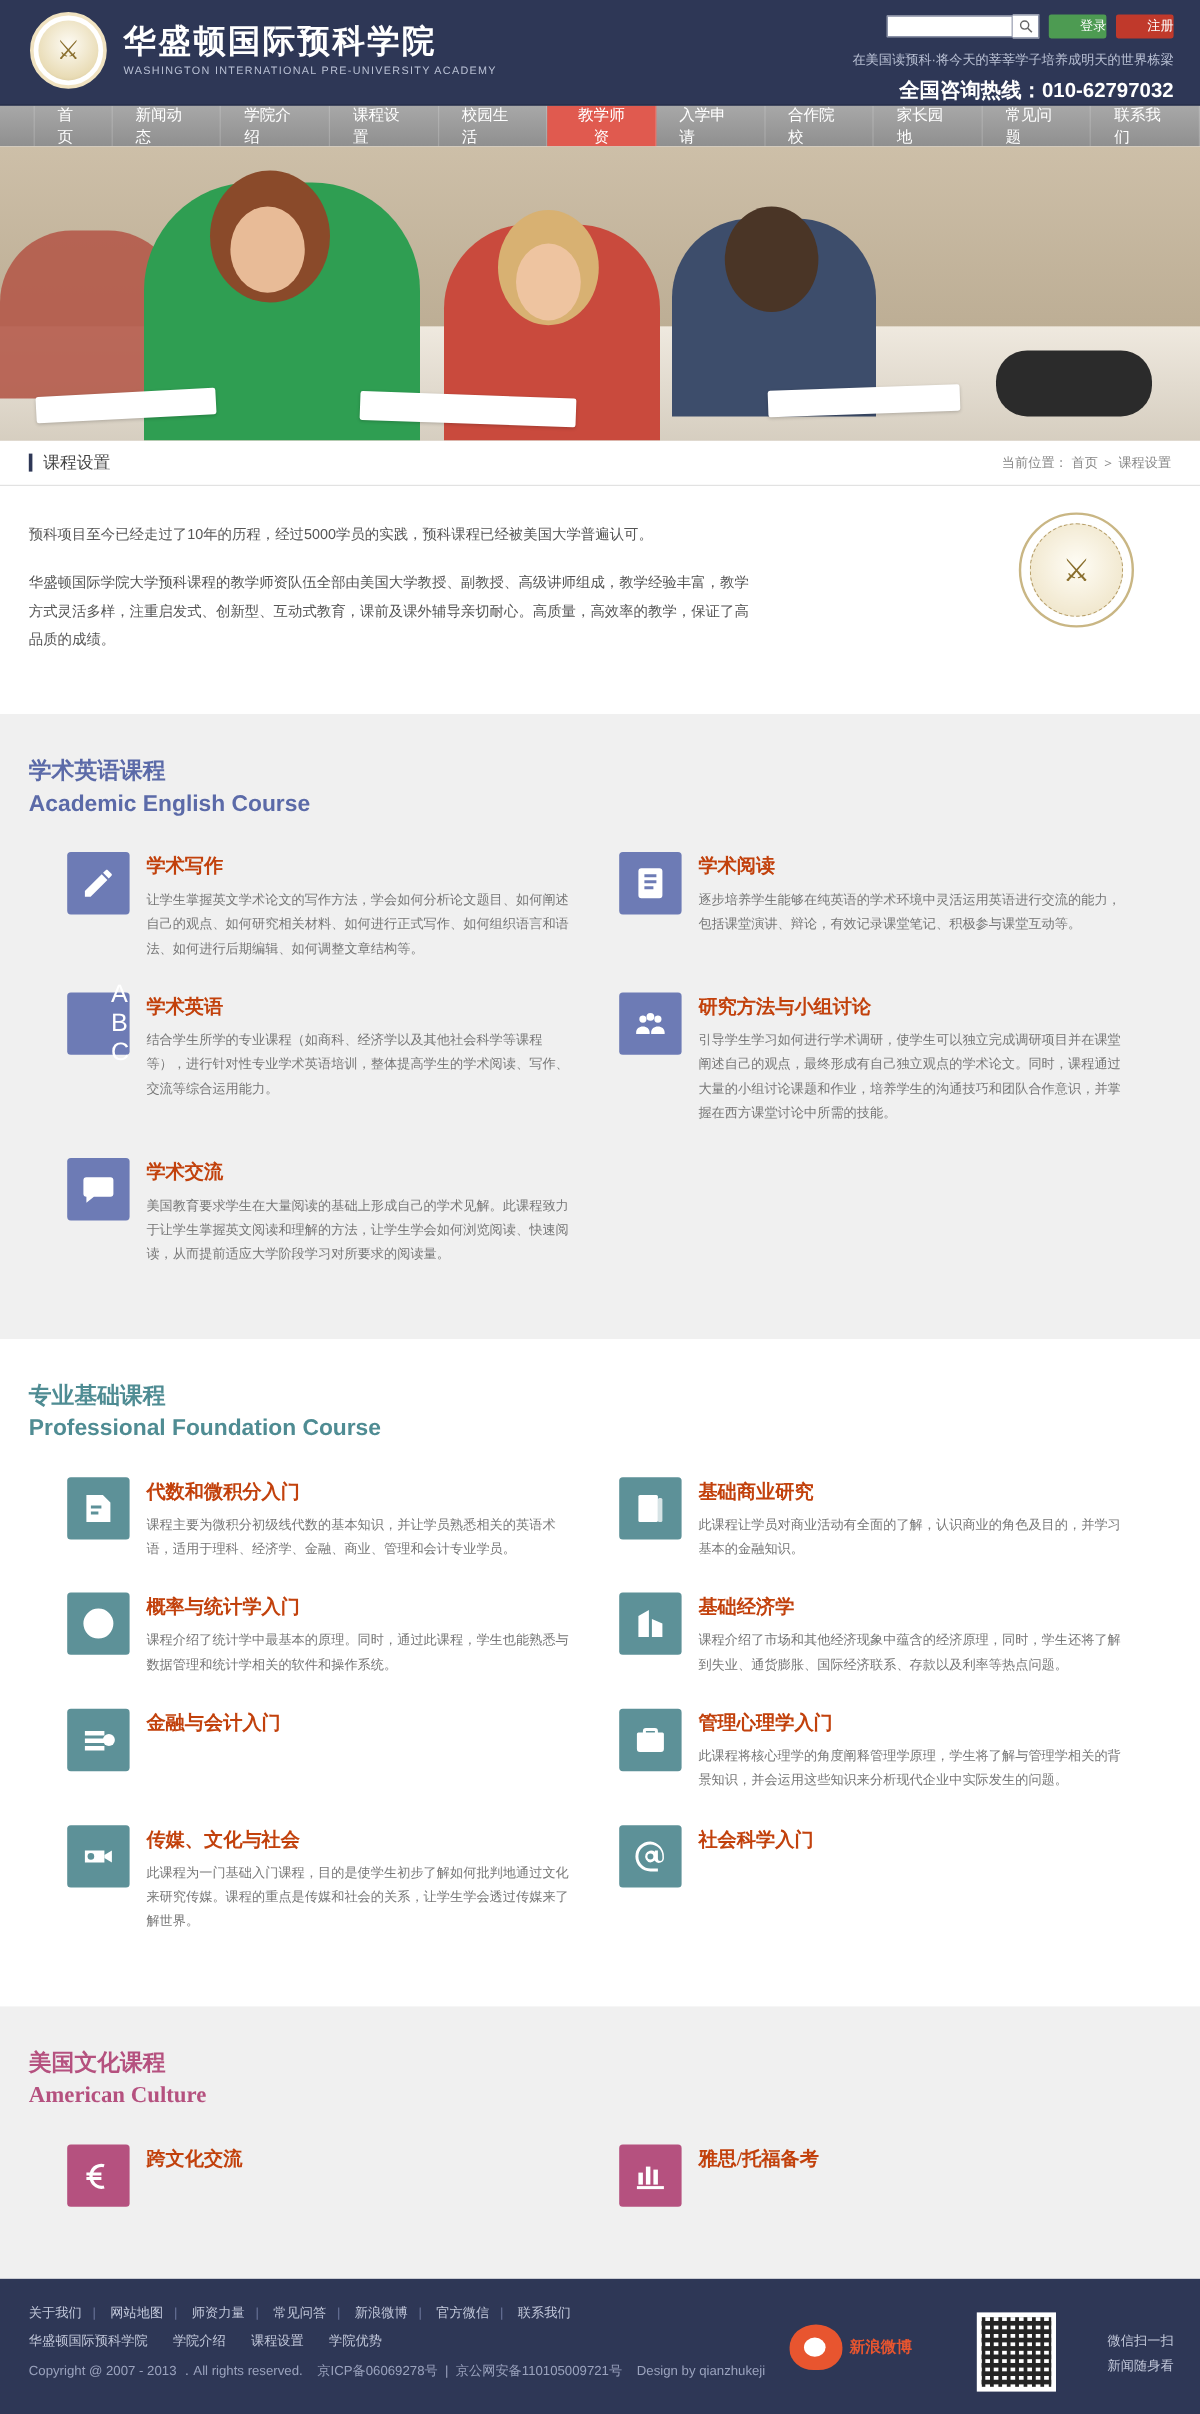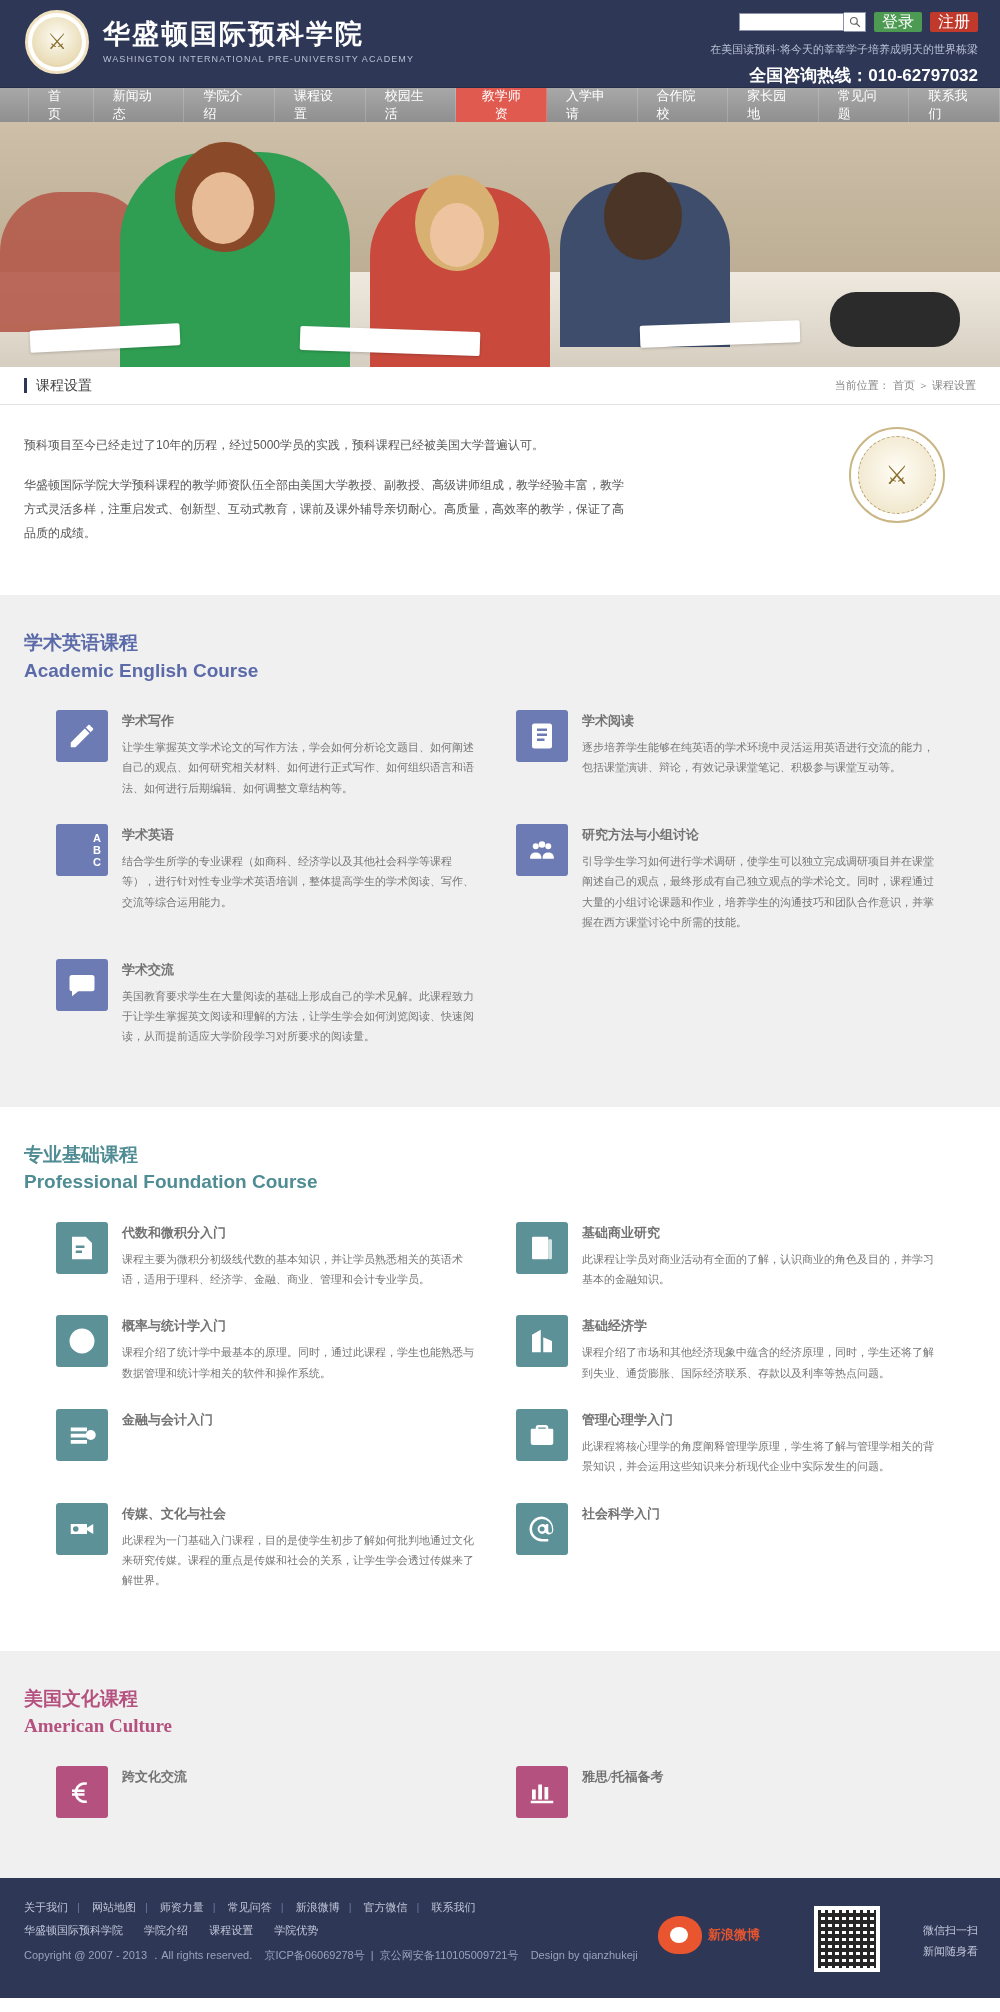--- a/index.html
+++ b/index.html
@@ -38,22 +38,22 @@
   .searchbar { display:flex; align-items:center; justify-content:flex-end; }
   .search-input {
     width:105px; height:18px; border:1px solid #8c93a8; background:#fff;
     font-size:11px; padding:1px 4px; outline:none; color:#333;
   }
   .search-btn {
     width:22px; height:20px; background:#fff; border:1px solid #8c93a8; border-left:none;
     display:flex; align-items:center; justify-content:center; cursor:pointer;
   }
   .btn-green, .btn-red {
-    display:inline-block; width:48px; height:20px; line-height:20px; text-align:center;
-    color:#fff; font-size:16px; margin-left:8px; border-radius:2px; cursor:pointer;
+    display:inline-block; width:48px; height:20px; line-height:20px; text-align:right;
+    color:#fff; font-size:11px; margin-left:8px; border-radius:2px; cursor:pointer;
   }
   .btn-green { background:#4d9b52; }
   .btn-red { background:#c0392b; }
   .hdr-line1 { font-size:11px; color:#b9c0d4; margin-top:10px; }
   .hdr-line2 { font-size:17px; color:#ffffff; margin-top:7px; font-weight:bold; }
   .hdr-line2 .tel { color:#ffffff; }
 
   
   .nav {
     height:34px; background:#9d9d9d;
@@ -139,25 +139,25 @@
   }
   .c-icon {
     width:52px; height:52px; flex:0 0 52px; border-radius:3px;
     display:flex; align-items:center; justify-content:center;
     color:#fff; margin-right:14px;
   }
   .ic-blue { background:#6d7bb5; }
   .ic-teal { background:#5d9198; }
   .ic-pink { background:#b5517f; }
   .c-body { flex:1; }
-  .c-name { font-size:13px; color:#737373; font-weight:bold; margin:2px 0 7px 0;font-family:Liberation Serif, serif; }
+  .c-name { font-size:16px; color:#c2410c; font-weight:bold; margin:2px 0 7px 0;font-family:Liberation Serif, serif; }
   .c-desc { font-size:11px; line-height:1.85; color:#777; }
 
   .icon-svg { width:30px; height:30px; fill:#fff; }
-  .abc-txt { font-size:11px; font-weight:bold; letter-spacing:1px;margin-left:37px; }
+  .abc-txt { font-size:21px; font-weight:normal; letter-spacing:1px;margin-left:37px; }
 
   
   .footer { background:#2e3756; padding:18px 24px 20px 24px; position:relative; height:120px; }
   .f-links { font-size:11px; color:#c2c8da; line-height:2.1; }
   .f-links a { color:#c2c8da; text-decoration:none; padding:0 9px; }
   .f-links a:first-child { padding-left:0; }
   .f-links .sep { color:#6b749a; }
   .f-copy { font-size:11px; color:#9aa2bd; line-height:2.1; margin-top:2px; }
   .weibo {
     position:absolute; right:240px; top:38px; display:flex; align-items:center;

